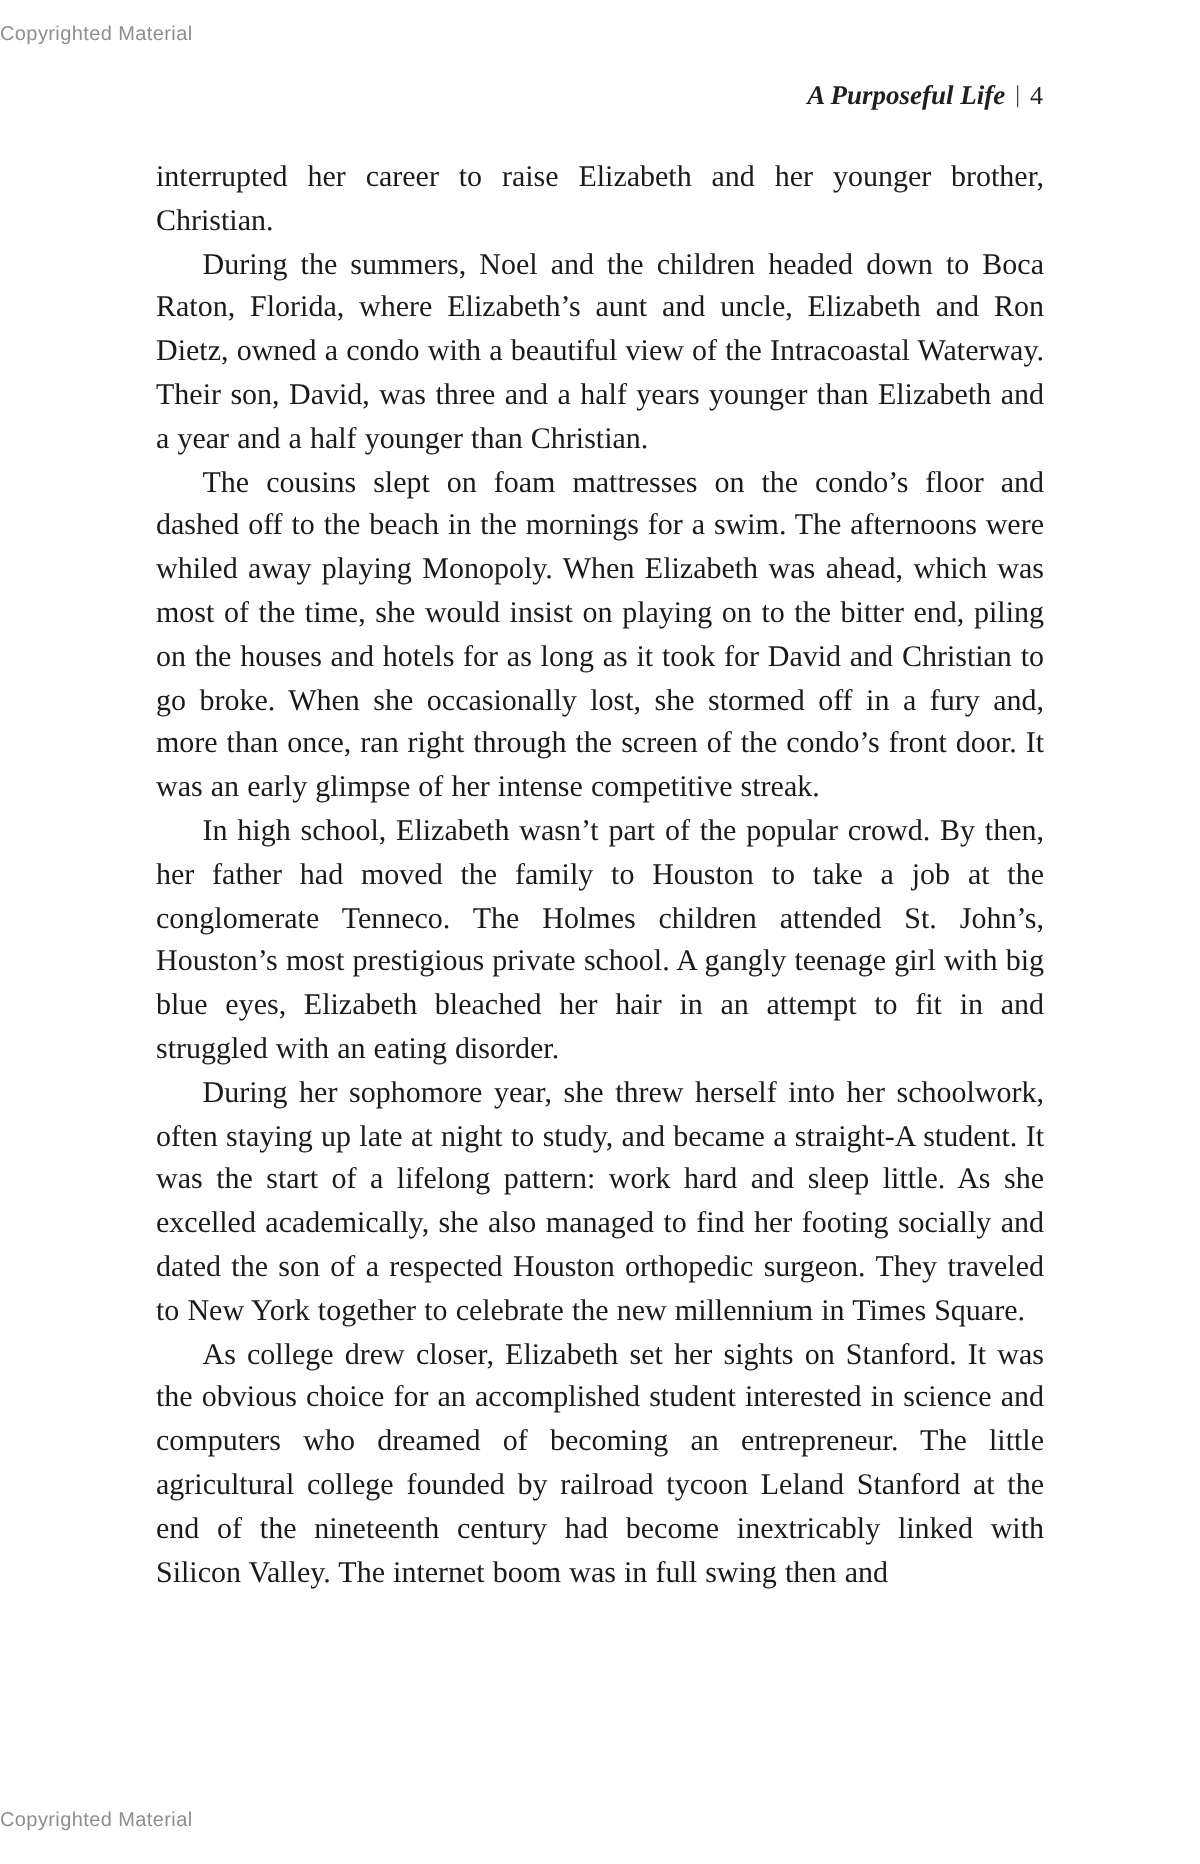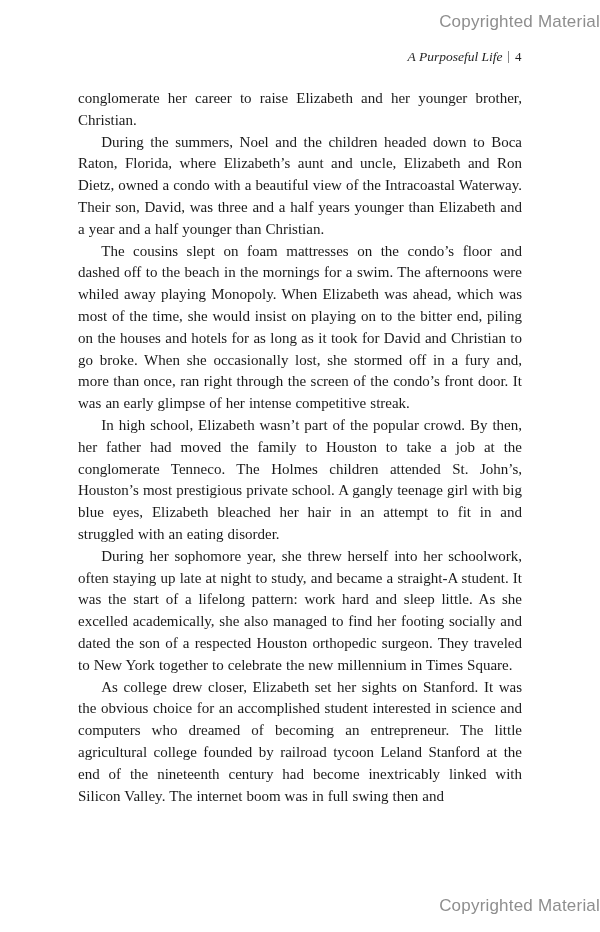--- a/index.html
+++ b/index.html
@@ -10,23 +10,23 @@
   .book-page {
     position: relative;
     width: 600px;
     height: 932px;
     background: #ffffff;
     box-sizing: border-box;
     overflow: hidden;
     font-family: "Liberation Serif", serif;
   }
   .copyright-notice {
-    text-align: right;
+    text-align: left;
     font-family: "Liberation Sans", sans-serif;
-    font-size: 17px;
+    font-size: 10px;
     letter-spacing: 0.2px;
     color: #8e8e8e;
   }
   .copyright-top {
     padding-top: 12px;
   }
   .copyright-bottom {
     position: absolute;
     left: 0;
     right: 0;
@@ -35,20 +35,21 @@
   .running-header {
     width: 444px;
     margin: 17px auto 0 auto;
     text-align: right;
     font-size: 13.5px;
     color: #1f1f1f;
     white-space: nowrap;
   }
   .chapter-title {
     font-style: italic;
+    font-weight: bold;
   }
   .header-sep {
     display: inline-block;
     margin: 0 5px;
     font-size: 12px;
     color: #3a3a3a;
     transform: translateY(-1px);
   }
   .folio {
     font-size: 13px;
@@ -77,21 +78,21 @@
 
 <div class="book-page">
 
   <div class="copyright-notice copyright-top">Copyrighted Material</div>
 
   <div class="running-header">
     <span class="chapter-title">A Purposeful Life</span><span class="header-sep">|</span><span class="folio">4</span>
   </div>
 
   <div class="page-body">
-    <p class="no-indent">conglomerate her career to raise Elizabeth and her younger brother, Christian.</p>
+    <p class="no-indent">interrupted her career to raise Elizabeth and her younger brother, Christian.</p>
     <p>During the summers, Noel and the children headed down to Boca Raton, Florida, where Elizabeth’s aunt and uncle, Elizabeth and Ron Dietz, owned a condo with a beautiful view of the Intracoastal Waterway. Their son, David, was three and a half years younger than Elizabeth and a year and a half younger than Christian.</p>
     <p>The cousins slept on foam mattresses on the condo’s floor and dashed off to the beach in the mornings for a swim. The afternoons were whiled away playing Monopoly. When Elizabeth was ahead, which was most of the time, she would insist on playing on to the bitter end, piling on the houses and hotels for as long as it took for David and Christian to go broke. When she occasionally lost, she stormed off in a fury and, more than once, ran right through the screen of the condo’s front door. It was an early glimpse of her intense competitive streak.</p>
     <p>In high school, Elizabeth wasn’t part of the popular crowd. By then, her father had moved the family to Houston to take a job at the conglomerate Tenneco. The Holmes children attended St. John’s, Houston’s most prestigious private school. A gangly teenage girl with big blue eyes, Elizabeth bleached her hair in an attempt to fit in and struggled with an eating disorder.</p>
     <p>During her sophomore year, she threw herself into her schoolwork, often staying up late at night to study, and became a straight-A student. It was the start of a lifelong pattern: work hard and sleep little. As she excelled academically, she also managed to find her footing socially and dated the son of a respected Houston orthopedic surgeon. They traveled to New York together to celebrate the new millennium in Times Square.</p>
     <p>As college drew closer, Elizabeth set her sights on Stanford. It was the obvious choice for an accomplished student interested in science and computers who dreamed of becoming an entrepreneur. The little agricultural college founded by railroad tycoon Leland Stanford at the end of the nineteenth century had become inextricably linked with Silicon Valley. The internet boom was in full swing then and</p>
   </div>
 
   <div class="copyright-notice copyright-bottom">Copyrighted Material</div>
 
 </div>

